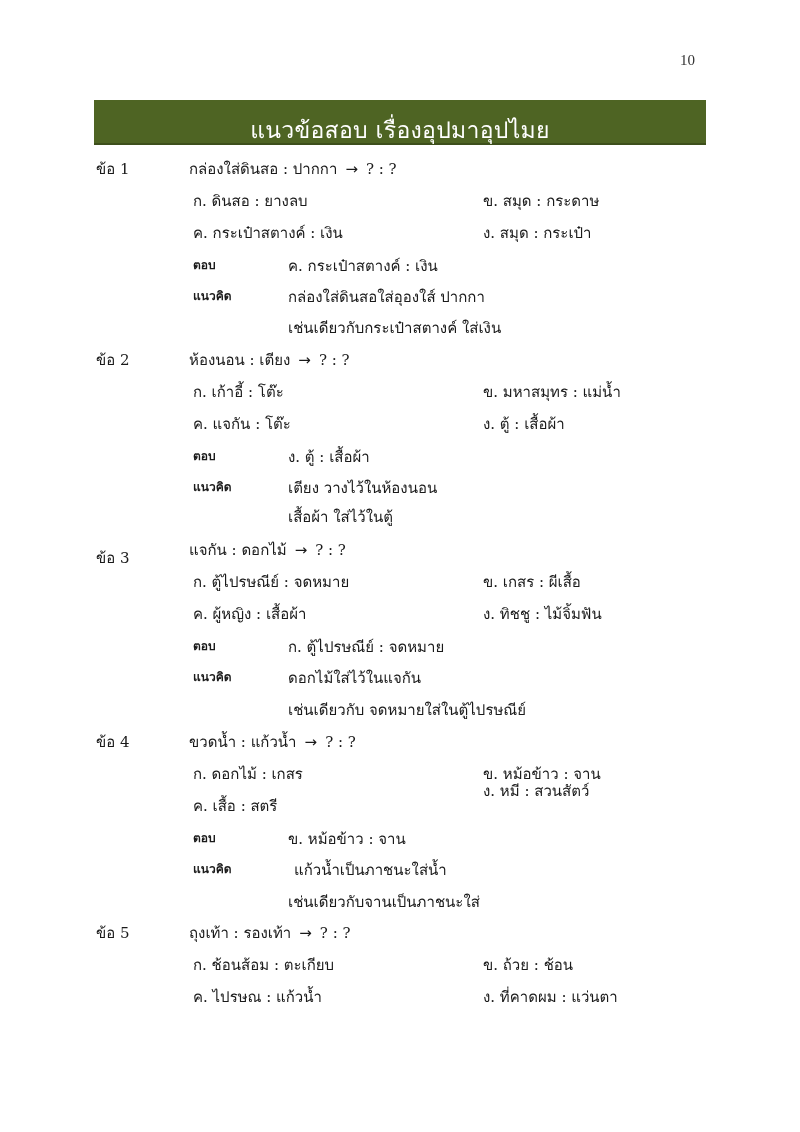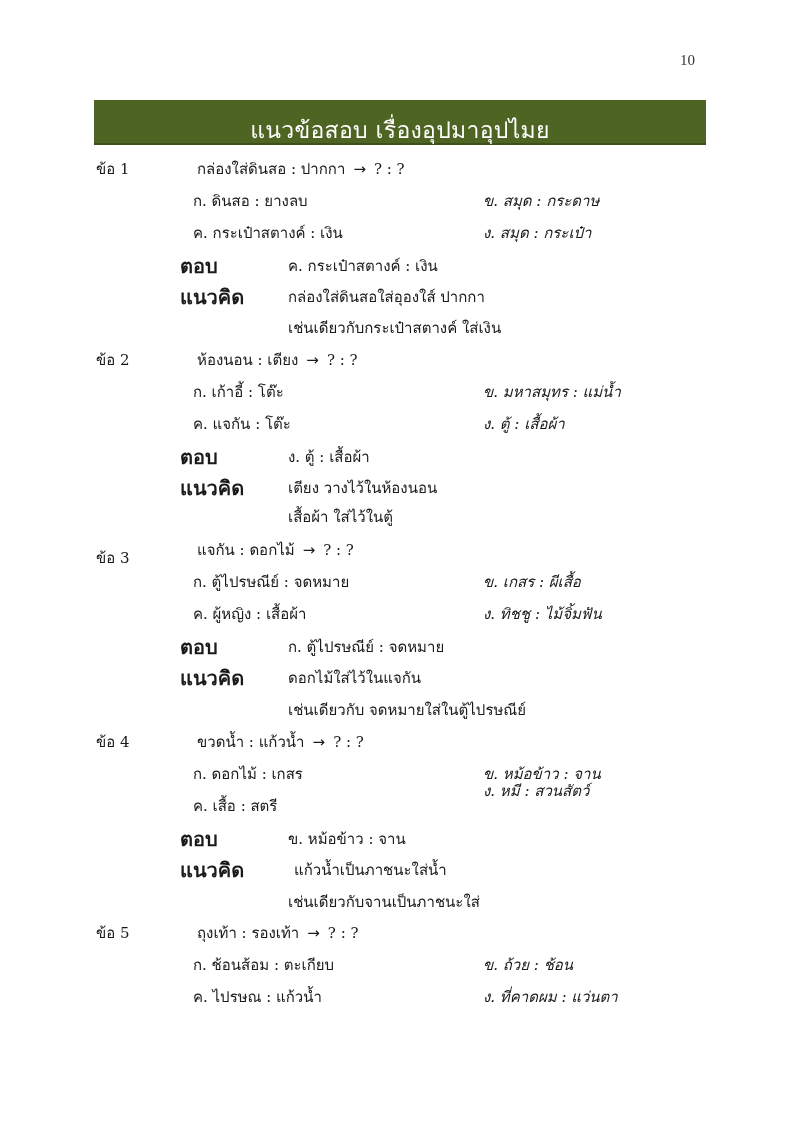--- a/index.html
+++ b/index.html
@@ -19,24 +19,24 @@
       display: flex; align-items: center; justify-content: center;
       box-shadow: 0 2px 0 #3d4f1b;
     }
     .banner-title {
       color: #ffffff; font-family: "DejaVu Sans", "Liberation Sans", sans-serif;
       font-size: 23px; letter-spacing: 0.3px; margin-top: 16px;
     }
     .question { position: absolute; left: 0; width: 800px; }
     .row { position: absolute; height: 30px; line-height: 30px; font-size: 15px; white-space: nowrap; }
     .q-num { left: 96px; }
-    .q-stem { left: 197px; text-align: center; }
+    .q-stem { left: 189px; text-align: center; }
     .opt-left { left: 193px; }
-    .opt-right { left: 483px; font-style: italic; }
-    .label-bold { left: 180px; font-family: Liberation Serif, serif; font-weight: bold; font-size: 20px; }
+    .opt-right { left: 483px; }
+    .label-bold { left: 193px; font-family: Liberation Mono, monospace; font-weight: bold; font-size: 12px; }
     .ans-text { left: 288px; }
     .arrow { font-family: "DejaVu Sans", sans-serif; margin: 0 8px; }
   </style>
 </head>
 <body>
 
 <div class="page-number">10</div>
 
 <div class="banner">
   <span class="banner-title">แนวข้อสอบ เรื่องอุปมาอุปไมย</span>

